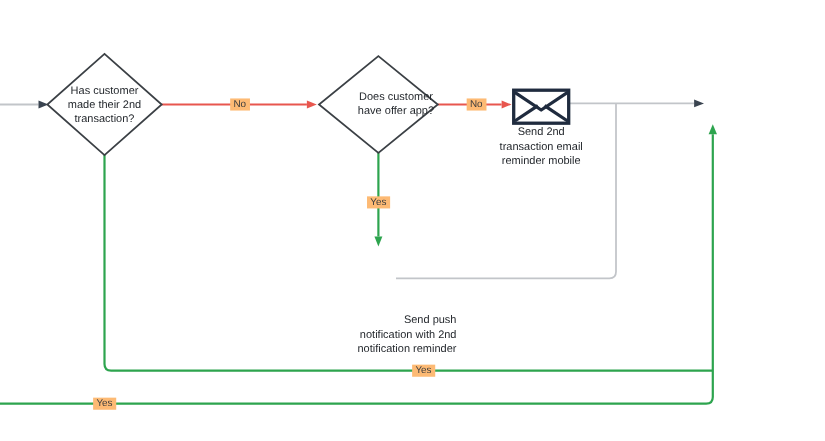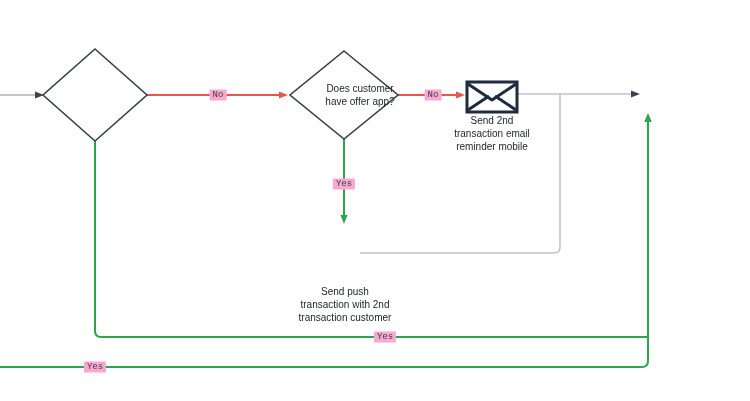--- a/index.html
+++ b/index.html
@@ -28,27 +28,26 @@
     justify-content: center;
     text-align: center;
     font-size: 10px;
     line-height: 13px;
     color: #24282d;
     pointer-events: none;
   }
   .edge-label {
     position: absolute;
     transform: translate(-50%, -50%);
-    background: #f9a8d4;
+    background: #fdba74;
     padding: 0 3px;
     font-size: 9px;
     line-height: 11px;
     color: #3d3d3d;
     white-space: nowrap;
-    font-family: Liberation Mono, monospace;
   }
 </style>
 </head>
 <body>
 
 <div class="canvas">
 
   <svg width="750" height="401" viewBox="0 0 750 401">
 
     <path d="M 0 95 H 35" fill="none" stroke-width="2" stroke="#c2c5c9"></path>
@@ -77,36 +76,41 @@
 
     <polygon points="344,51 398,95 344,139 290,95" fill="#ffffff" stroke-width="1.6" stroke="#3b4045"></polygon>
 
     <g>
       <rect x="467" y="82" width="50" height="30" fill="#ffffff" stroke-width="3" stroke="#1f2b3e"></rect>
       <path d="M 468 84 L 492 100 L 516 84" fill="none" stroke-width="3" stroke-linejoin="round" stroke="#1f2b3e"></path>
       <path d="M 468 110 L 489 96 M 516 110 L 495 96" fill="none" stroke-width="3" stroke="#1f2b3e"></path>
     </g>
   </svg>
 
+  <div class="node-label" style="left:43px; top:49px; width:104px; height:92px;">
+    <div>Has customer</div>
+    <div>made their 2nd</div>
+    <div>transaction?</div>
+  </div>
 
   <div class="node-label" style="left:306px; top:51px; width:108px; height:88px;">
     <div>Does customer</div>
     <div>have offer app?</div>
   </div>
 
   <div class="node-label" style="left:432px; top:114px; width:120px;">
     <div>Send 2nd</div>
     <div>transaction email</div>
     <div>reminder mobile</div>
   </div>
 
-  <div class="node-label" style="left:275px; top:285px; width:140px;">
+  <div class="node-label" style="left:275px; top:285px; width:140px;align-items:flex-end;">
     <div>Send push</div>
-    <div>transaction with 2nd</div>
-    <div>transaction customer</div>
+    <div>notification with 2nd</div>
+    <div>notification reminder</div>
   </div>
 
   <span class="edge-label" style="left:218px; top:95px;">No</span>
 
   <span class="edge-label" style="left:433px; top:95px;">No</span>
 
   <span class="edge-label" style="left:344px; top:184px;">Yes</span>
 
   <span class="edge-label" style="left:385px; top:337px;">Yes</span>
 

